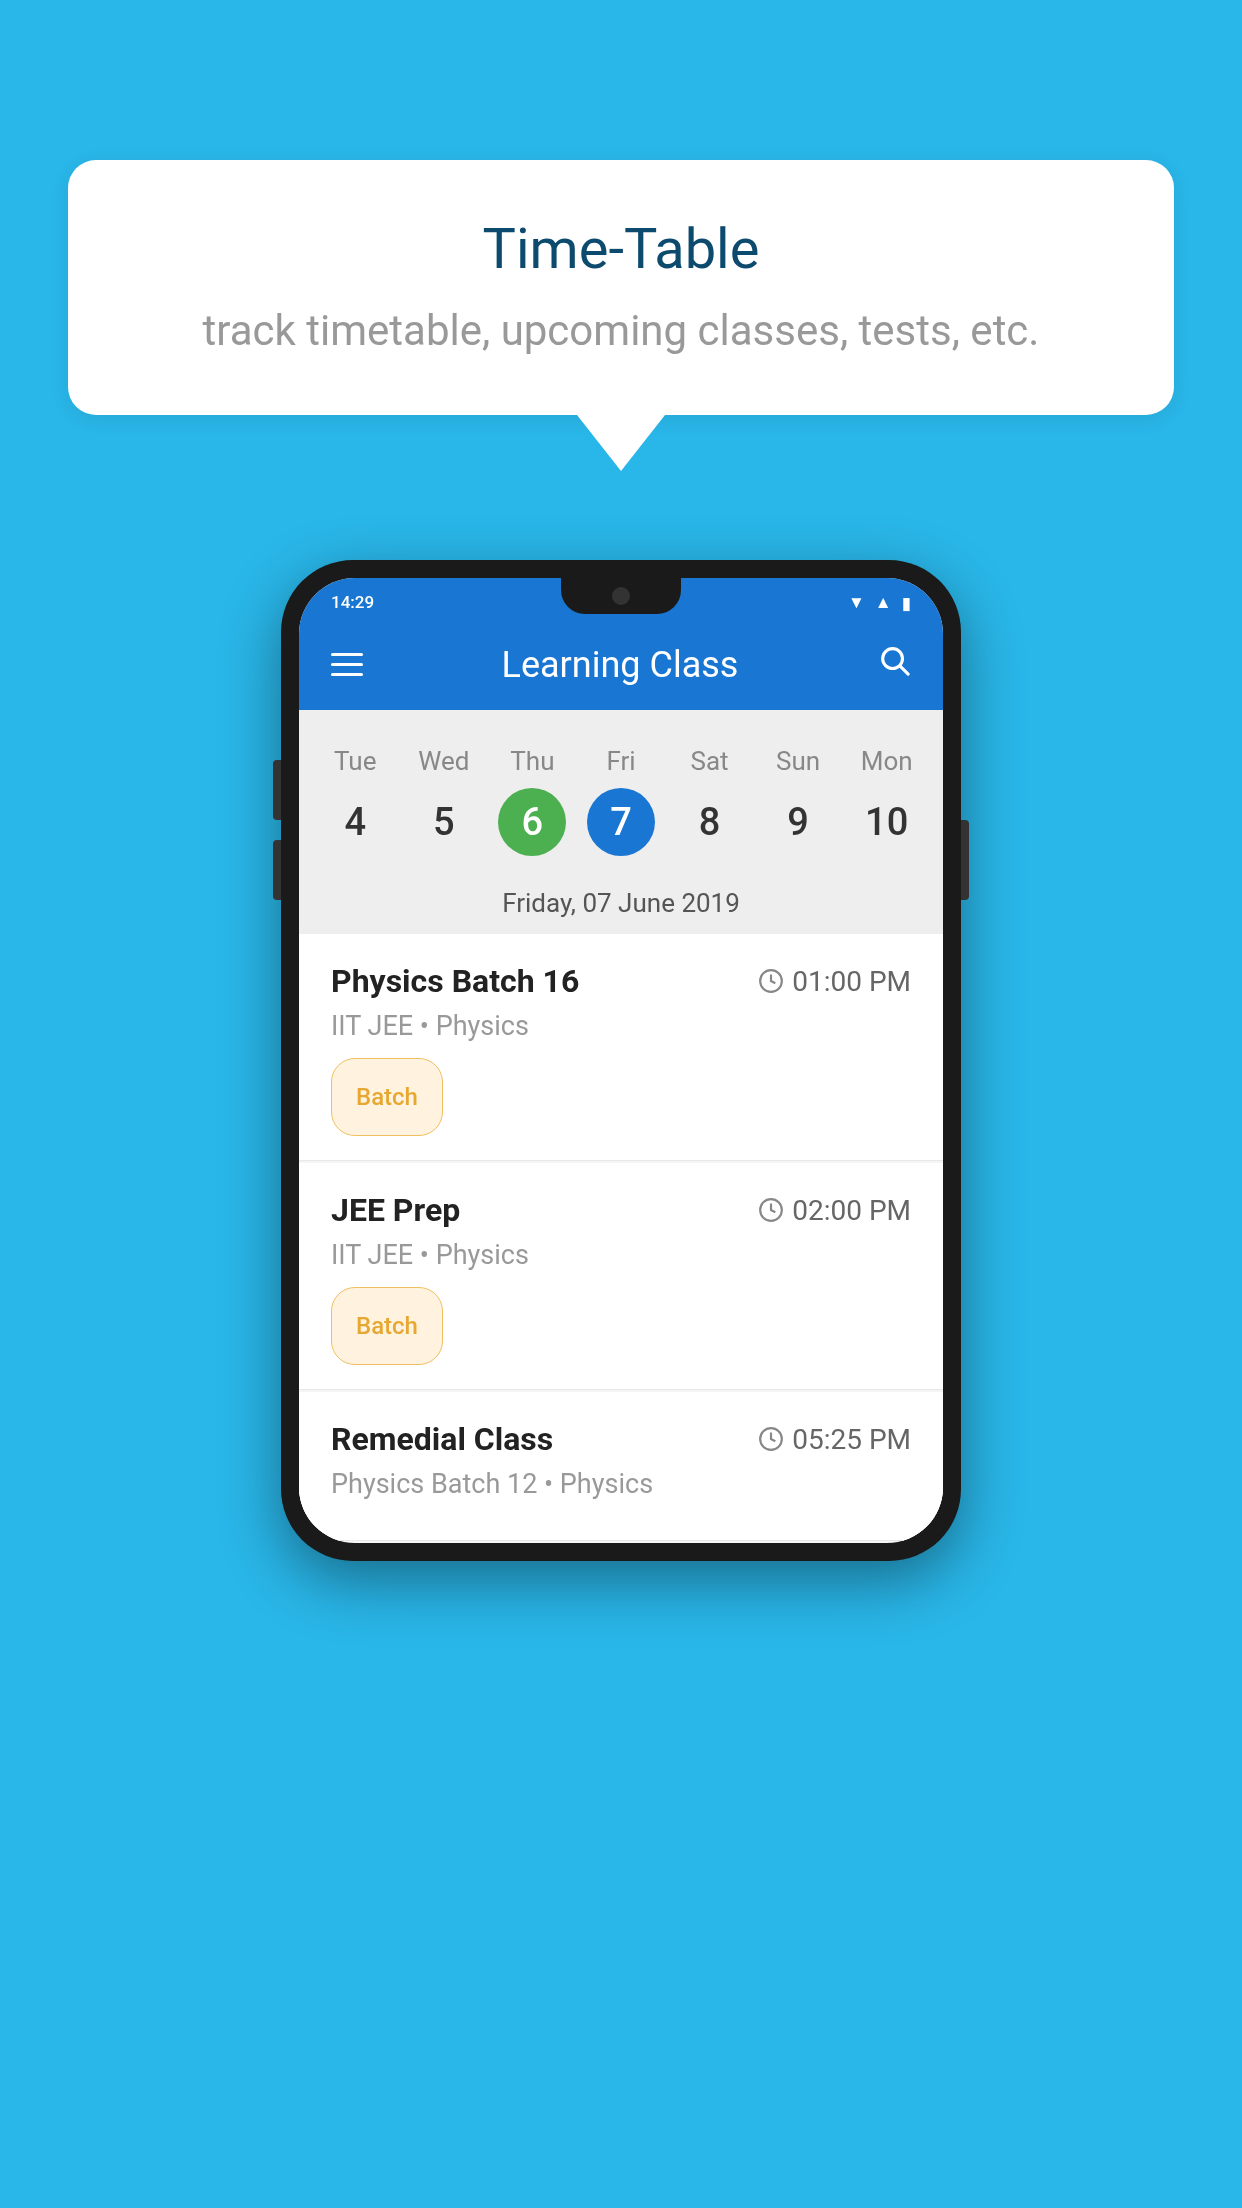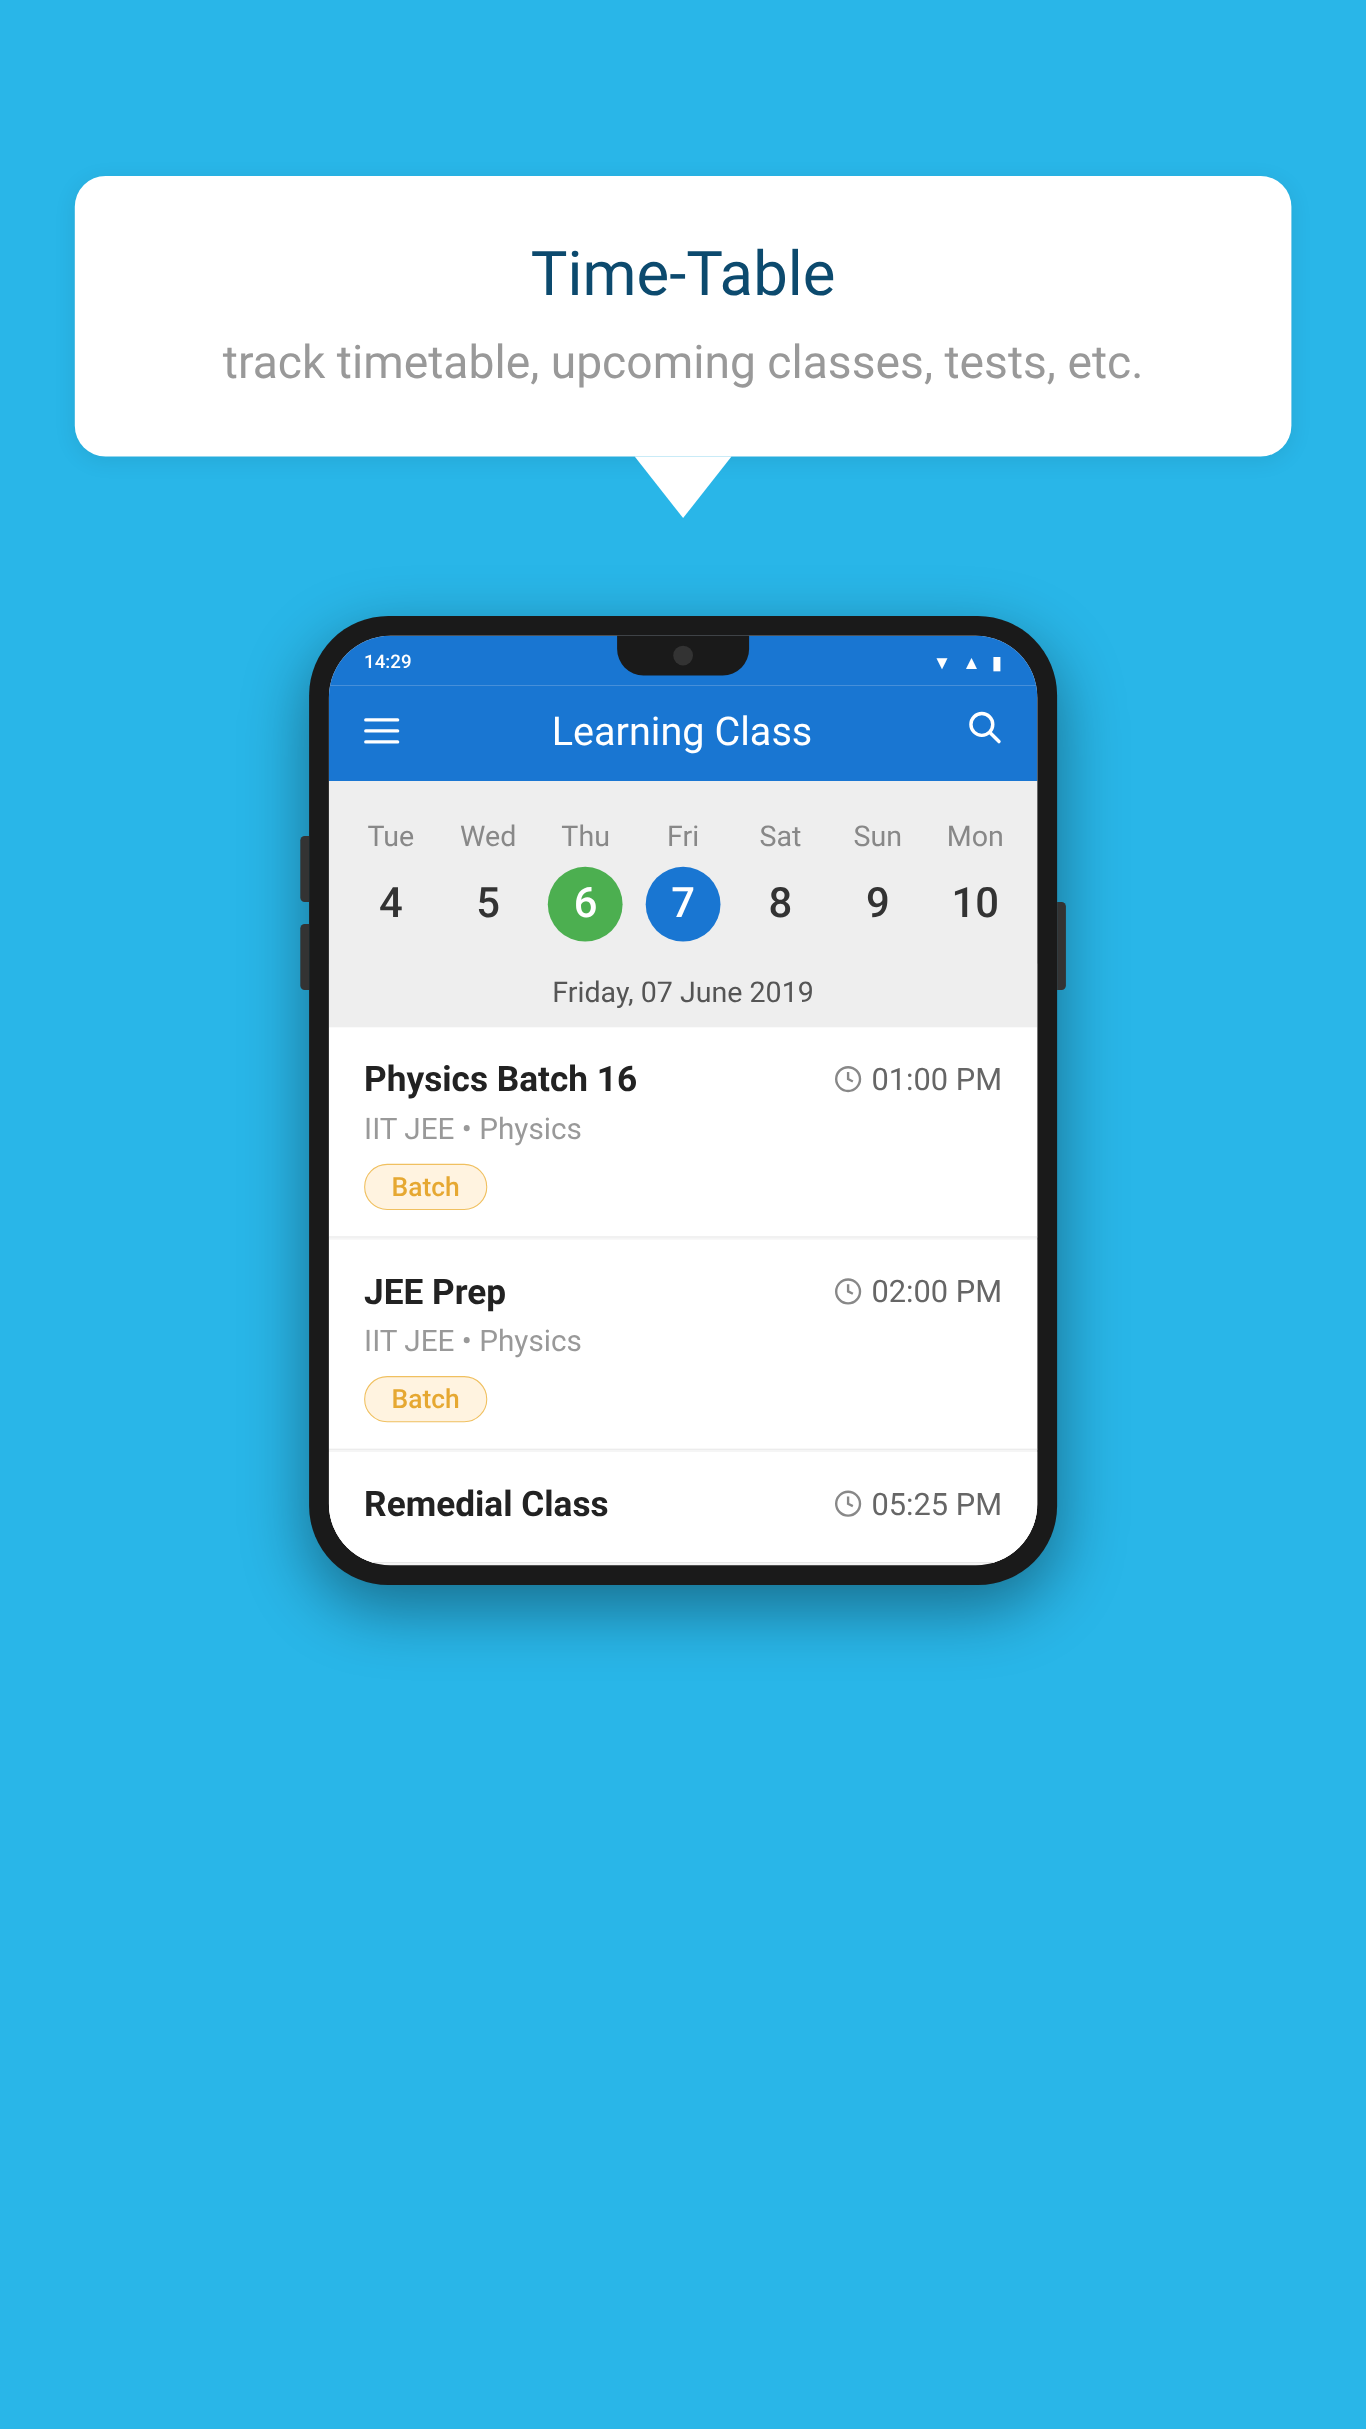--- a/index.html
+++ b/index.html
@@ -256,21 +256,21 @@
       font-size: 27px;
       margin-bottom: 16px;
     }
 
     .batch-badge {
       display: inline-block;
       background: #fff3e0;
       color: #e6a832;
       border: 1px solid #f0c060;
       border-radius: 24px;
-      padding: 6px 24px;
+      padding: 24px 24px;
       font-size: 24px;
       font-weight: 500;
     }
 
     
     .phone-side-btn-right {
       position: absolute;
       right: -8px;
       top: 260px;
       width: 8px;
@@ -418,18 +418,19 @@
           <div class="schedule-item-header">
             <span class="schedule-item-title">Remedial Class</span>
             <span class="schedule-item-time">
               <svg width="26" height="26" viewBox="0 0 24 24" fill="none" stroke="#888" stroke-width="2">
                 <circle cx="12" cy="12" r="10"></circle>
                 <polyline points="12 6 12 12 16 14"></polyline>
               </svg>
               <span>05:25 PM</span>
             </span>
           </div>
+          <div class="schedule-item-subtitle">Physics Batch 12 • Physics</div>
         </div>
 
       </div>
     </div>
   </div>
 </div>
 
 </body></html>

